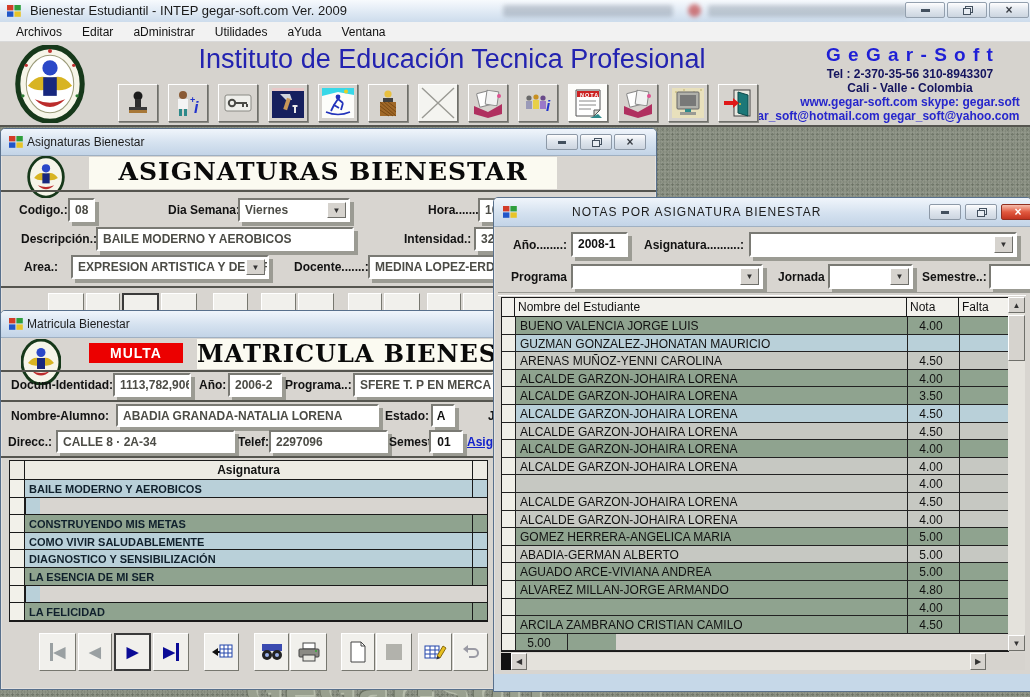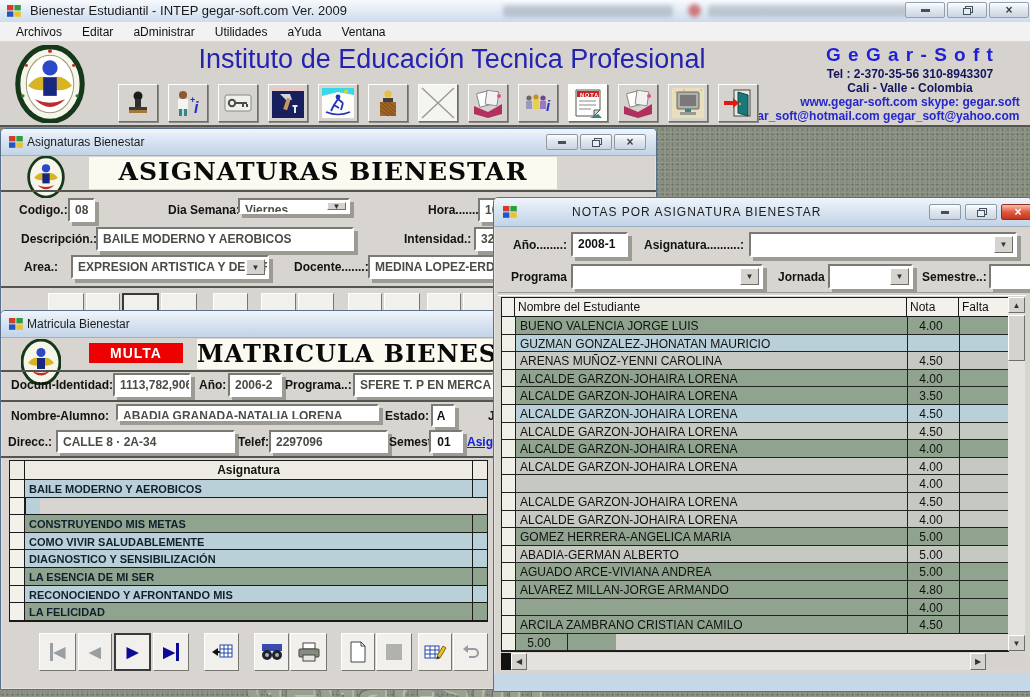--- a/index.html
+++ b/index.html
@@ -336,21 +336,21 @@
       <path d="M11,32 Q20,41 29,32 Q20,36 11,32 Z" fill="#bc2c2c"></path>
       </svg>
     <div class="headstrip" style="left:88px;top:28px;width:468px;height:32px">
       <div class="heading" style="font-size:25px;text-align:center;letter-spacing:1px">ASIGNATURAS BIENESTAR</div>
     </div>
     <div class="divline" style="left:0;top:61px;width:655px"></div>
 
     <span class="lbl" style="left:18px;top:74px">Codigo.:</span>
     <div class="fld" style="left:67px;top:69px;width:27px;height:24px">08</div>
     <span class="lbl" style="left:167px;top:74px">Dia Semana:</span>
-    <div class="drop" style="left:237px;top:69px;width:112px;height:16px">
+    <div class="drop" style="left:237px;top:69px;width:112px;height:24px">
       <span>Viernes</span>
       <div class="droparrow">▼</div>
     </div>
     <span class="lbl" style="left:427px;top:74px">Hora...........:</span>
     <div class="fld" style="left:477px;top:69px;width:86px;height:24px">10:</div>
 
     <span class="lbl" style="left:20px;top:103px">Descripción.:</span>
     <div class="fld" style="left:95px;top:98px;width:258px;height:24px">BAILE MODERNO Y AEROBICOS</div>
     <span class="lbl" style="left:403px;top:103px">Intensidad.:</span>
     <div class="fld" style="left:473px;top:98px;width:90px;height:24px">32</div>
@@ -406,21 +406,21 @@
 
     <span class="lbl" style="left:10px;top:67px">Docum-Identidad:</span>
     <div class="fld" style="left:112px;top:62px;width:78px;height:24px">1113,782,906</div>
     <span class="lbl" style="left:198px;top:67px">Año:</span>
     <div class="fld" style="left:227px;top:62px;width:54px;height:24px">2006-2</div>
     <span class="lbl" style="left:284px;top:67px">Programa..:</span>
     <div class="fld" style="left:352px;top:62px;width:141px;height:24px">SFERE T. P EN  MERCADEO</div>
     <div class="divline" style="left:0;top:89px;width:493px"></div>
 
     <span class="lbl" style="left:10px;top:98px">Nombre-Alumno:</span>
-    <div class="fld" style="left:115px;top:93px;width:263px;height:17px">ABADIA GRANADA-NATALIA LORENA</div>
+    <div class="fld" style="left:115px;top:93px;width:263px;height:23px">ABADIA GRANADA-NATALIA LORENA</div>
     <span class="lbl" style="left:384px;top:98px">Estado:</span>
     <div class="fld dark" style="left:430px;top:93px;width:24px;height:23px;text-align:center;padding-left:0">A</div>
     <span class="lbl" style="left:487px;top:98px">J</span>
 
     <span class="lbl" style="left:7px;top:124px">Direcc.:</span>
     <div class="fld" style="left:55px;top:119px;width:179px;height:23px">CALLE 8 · 2A-34</div>
     <span class="lbl" style="left:237px;top:124px">Telef:</span>
     <div class="fld" style="left:268px;top:119px;width:119px;height:23px">2297096</div>
     <span class="lbl" style="left:388px;top:124px">Semest:</span>
     <div class="fld dark" style="left:428px;top:119px;width:34px;height:23px;text-align:center;padding-left:0">01</div>
@@ -458,21 +458,20 @@
             <div class="c2 tone-blue">DIAGNOSTICO Y SENSIBILIZACIÓN</div>
             <div class="c3 tone-blue"></div>
           </div>
           <div class="mrow">
             <div class="c1"></div>
             <div class="c2 tone-green">LA ESENCIA DE MI SER</div>
             <div class="c3 tone-green"></div>
           </div>
           <div class="mrow">
             <div class="c1"></div>
-            <div class="c2 tone-blue">RECONOCIENDO Y AFRONTANDO MIS</div>
             <div class="c3 tone-blue"></div>
           </div>
           <div class="mrow">
             <div class="c1"></div>
             <div class="c2 tone-green">LA FELICIDAD</div>
             <div class="c3 tone-green"></div>
           </div>
         </div>
     </div>
 

